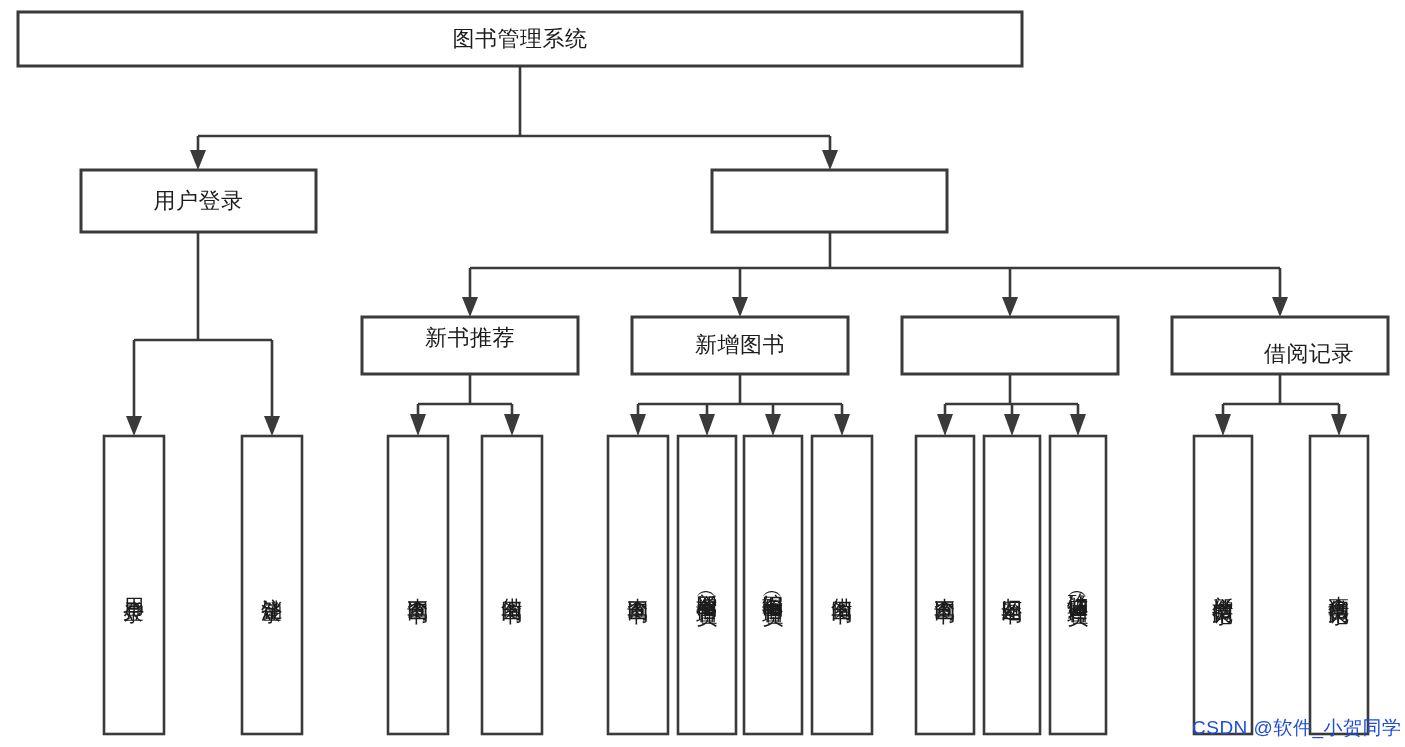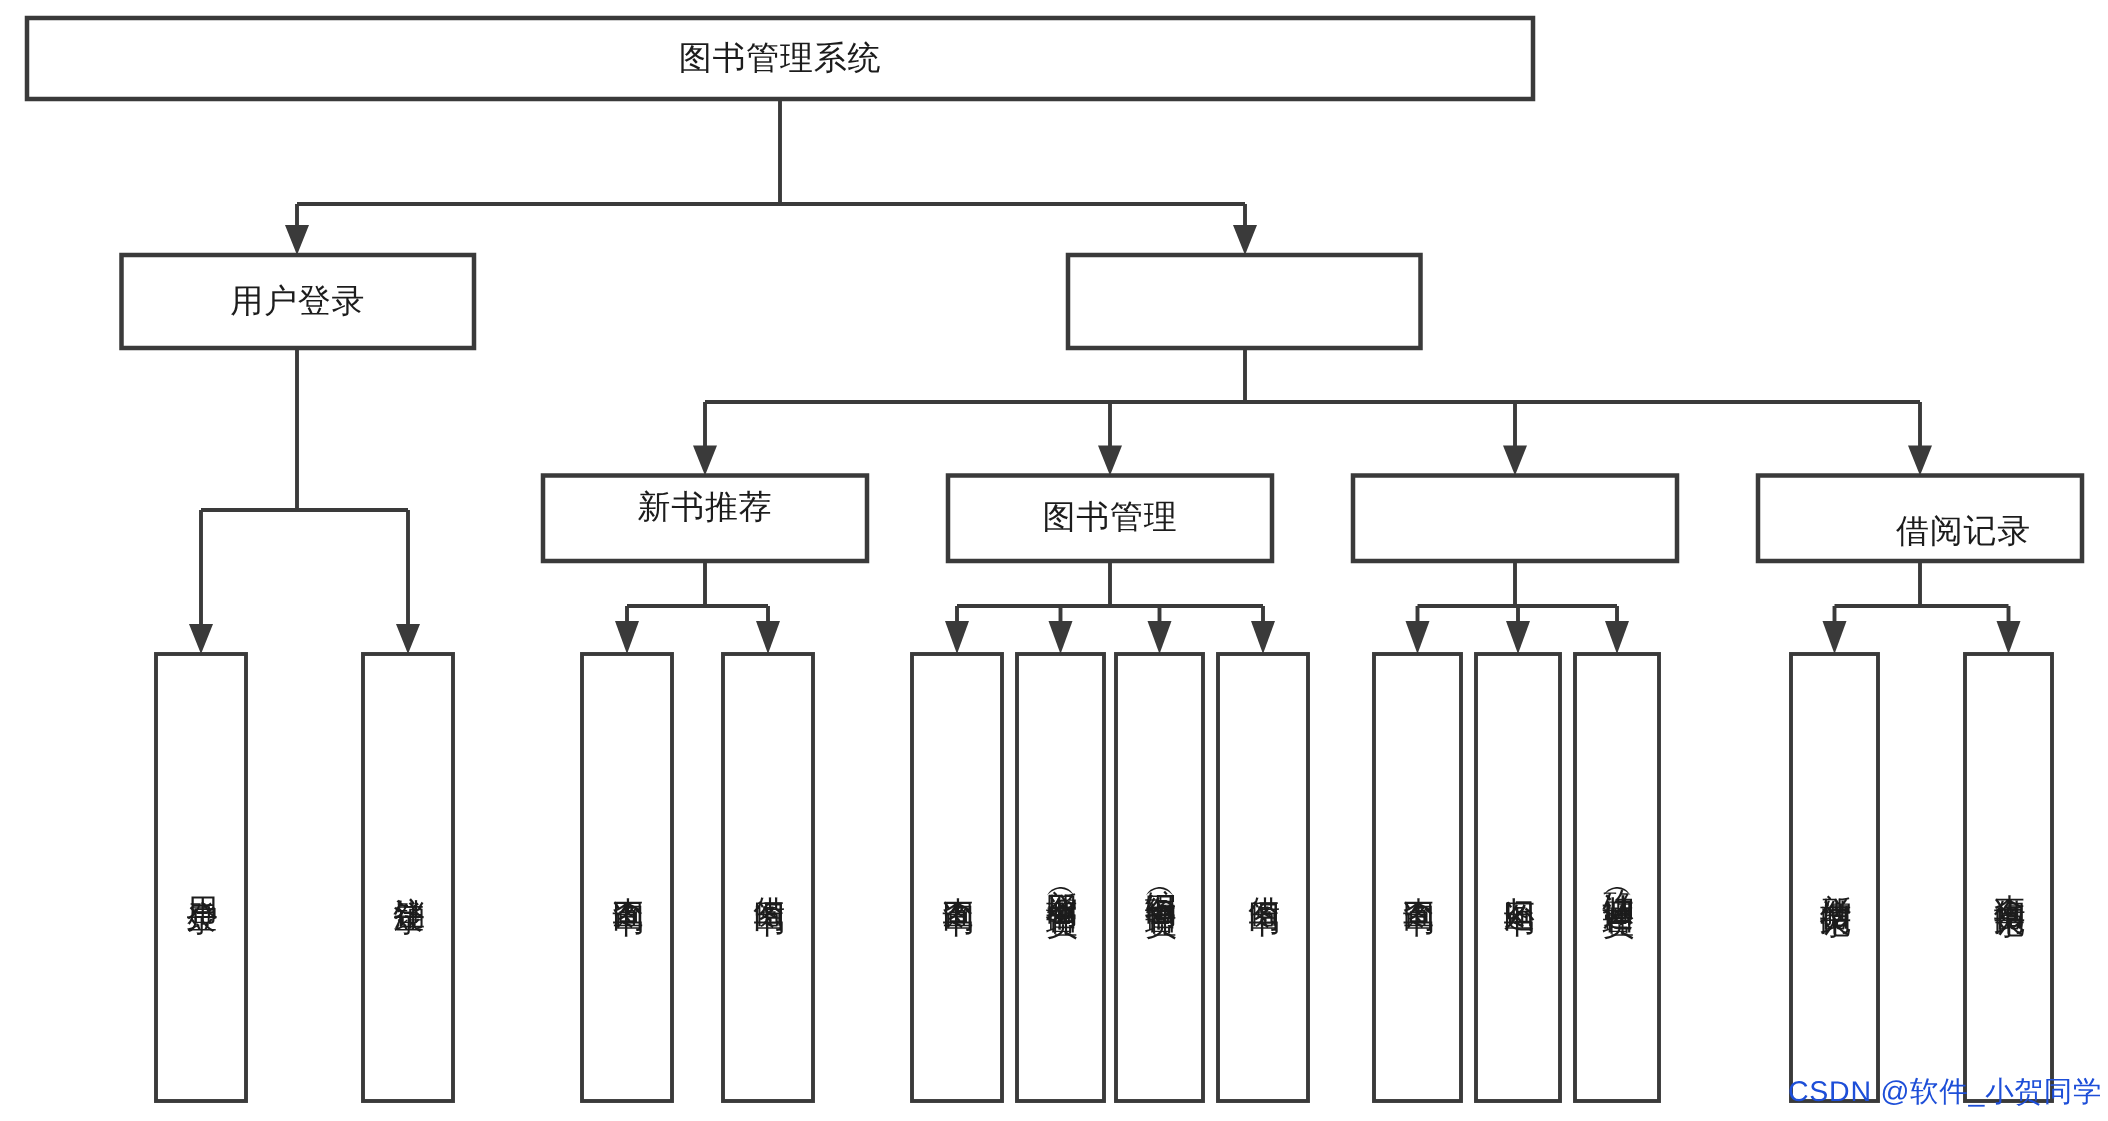--- a/index.html
+++ b/index.html
@@ -177,21 +177,21 @@
     <polygon class="arrow-head" points="1215,414 1231,414 1223,436"></polygon>
     <polygon class="arrow-head" points="1331,414 1347,414 1339,436"></polygon>
 
   </svg>
 
   <div class="node-label-h" style="left:18px; top:12px; width:1004px; height:54px;">图书管理系统</div>
 
   <div class="node-label-h" style="left:81px; top:170px; width:235px; height:62px;">用户登录</div>
 
   <div class="node-label-h" style="left:362px; top:317px; width:216px; height:43px;">新书推荐</div>
-  <div class="node-label-h" style="left:632px; top:317px; width:216px; height:57px;">图书管理</div>
+  <div class="node-label-h" style="left:632px; top:317px; width:216px; height:57px;">新增图书</div>
   <div class="node-label-h" style="left:1201px; top:317px; width:216px; height:74px;">借阅记录</div>
 
   <div class="node-label-v" style="left:104px; top:436px; width:60px; height:298px;">用户登录</div>
   <div class="node-label-v" style="left:242px; top:436px; width:60px; height:298px;">注销登录</div>
 
   <div class="node-label-v" style="left:388px; top:436px; width:60px; height:298px;">查询图书</div>
   <div class="node-label-v" style="left:482px; top:436px; width:60px; height:298px;">借阅图书</div>
 
   <div class="node-label-v" style="left:608px; top:436px; width:60px; height:298px;">查询图书</div>
   <div class="node-label-v" style="left:678px; top:436px; width:58px; height:298px;">新增图书（管理员）</div>

